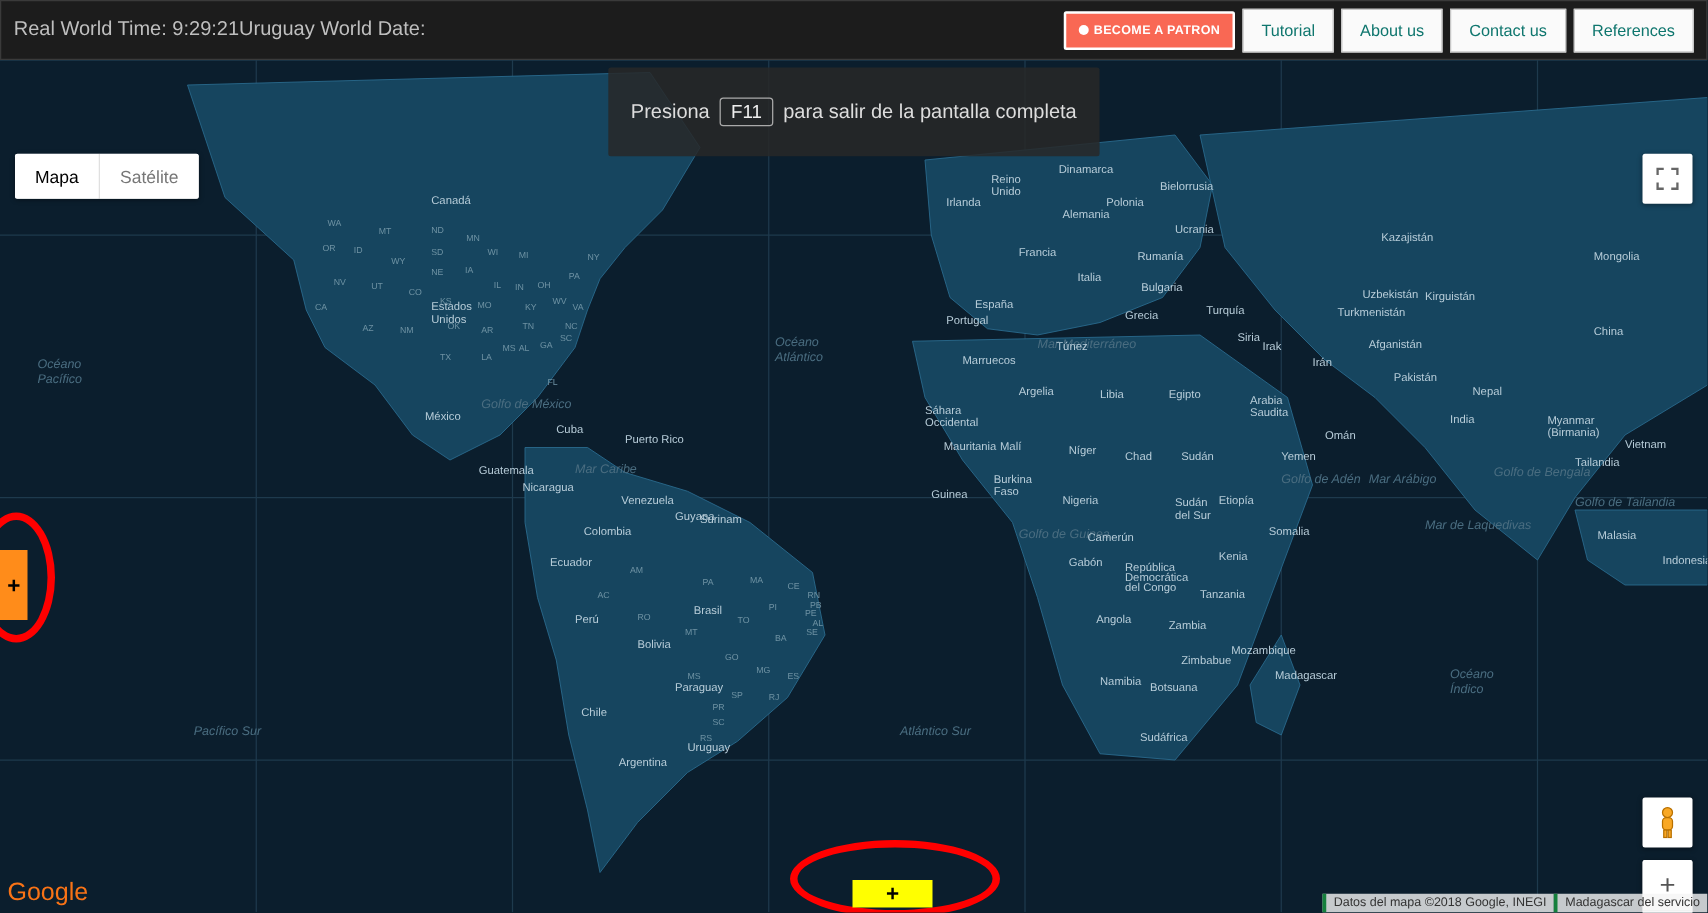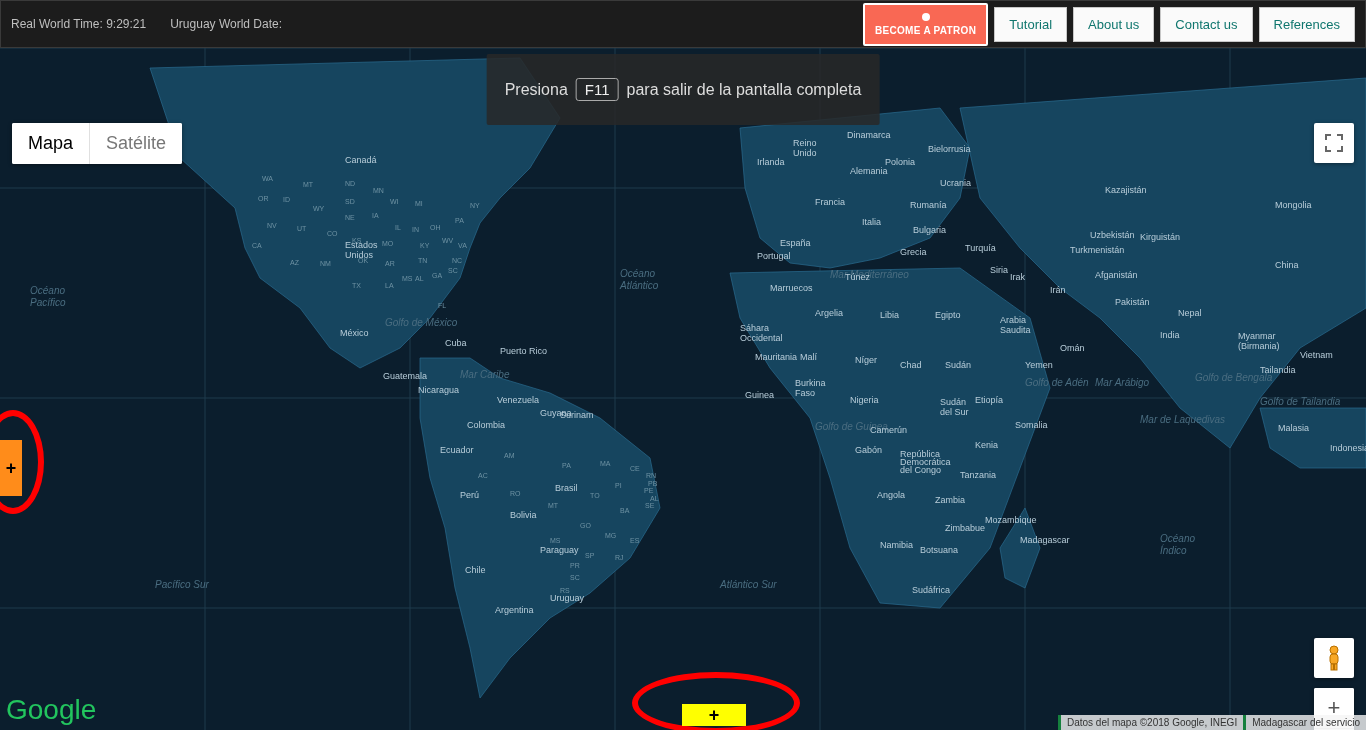--- a/index.html
+++ b/index.html
@@ -4,28 +4,27 @@
 <style>
   * { box-sizing: border-box; margin: 0; padding: 0; }
   html, body { width: 1366px; height: 730px; overflow: hidden; font-family: Arial, Helvetica, sans-serif; background: #0b1e2d; }
   
   .topbar {
     position: absolute; top: 0; left: 0; right: 0; height: 48px;
     background: #1c1c1c; border: 1px solid #3a3a3a;
     display: flex; align-items: center; justify-content: space-between;
     padding: 0 10px; z-index: 50;
   }
-  .topbar-left { display: flex; gap: 24px; color: #bfbfbf; font-size: 12px; }
+  .topbar-left { display: flex; color: #bfbfbf; font-size: 16px; }
   .topbar-right { display: flex; gap: 6px; align-items: center; }
   .patreon-btn {
     background: #f96854; color: #fff; font-size: 10px; font-weight: bold;
     padding: 8px 10px; border: 2px solid #fff; border-radius: 2px;
     cursor: pointer; display: flex; align-items: center; gap: 4px;
     letter-spacing: 0.3px;
-    flex-direction: column;
   }
   .patreon-btn .dot { width: 8px; height: 8px; border-radius: 50%; background: #fff; display:inline-block; }
   .nav-btn {
     background: #fafafa; color: #0f766e; font-size: 13px; padding: 9px 14px;
     border: 1px solid #c7c7c7; cursor: pointer;
   }
   
   .map-area {
     position: absolute; top: 48px; left: 0; right: 0; bottom: 0;
     background: #0b1e2d; overflow: hidden;
@@ -35,21 +34,21 @@
   .country-label { fill: #b8cdd9; font-size: 9px; font-family: Arial; }
   .ocean-label { fill: #4a6d80; font-size: 10px; font-style: italic; }
   .state-label { fill: #6e92a3; font-size: 7px; }
   
   .maptype {
     position: absolute; top: 75px; left: 12px; z-index: 30;
     display: flex; background: #fff; border-radius: 2px;
     box-shadow: 0 1px 4px rgba(0,0,0,.4); overflow: hidden;
   }
   .maptype button {
-    border: none; background: #fff; color: #000; font-size: 18px;
+    border: none; background: #fff; color: #000; font-size: 14px;
     padding: 10px 16px; cursor: pointer;
   }
   .maptype button.inactive { color: #777; }
   .maptype .divider { width: 1px; background: #e0e0e0; }
   
   .fullscreen {
     position: absolute; top: 75px; right: 12px; z-index: 30;
     width: 40px; height: 40px; background: #fff; border-radius: 2px;
     box-shadow: 0 1px 4px rgba(0,0,0,.4); cursor: pointer;
     display:flex; align-items:center; justify-content:center;
@@ -81,21 +80,21 @@
     border-radius: 2px;
   }
   .fs-hint .key {
     border: 1px solid #aaa; border-radius: 3px; padding: 2px 8px;
     font-size: 15px; color:#eee;
   }
   
   .hl-ellipse { position:absolute; border: 6px solid #ff0000; border-radius: 50%; z-index:25; }
   .hl-box { position:absolute; z-index:26; font-size:18px; font-weight:bold; display:flex;align-items:center;justify-content:center;}
   
-  .google-logo { position:absolute; left:6px; bottom:4px; z-index:30; color:#22c55e; font-size:28px; font-weight:500;}
+  .google-logo { position:absolute; left:6px; bottom:4px; z-index:30; color:#f97316; font-size:20px; font-weight:500;}
   
   .attrib { position:absolute; right:0; bottom:0; z-index:30; display:flex; }
   .attrib div { background: rgba(245,245,245,.8); color:#333; font-size:10px; padding:2px 6px; border-left:3px solid #15803d;text-align:center;}
 </style>
 </head>
 <body>
 
 <div class="topbar">
   <div class="topbar-left">
     <span>

